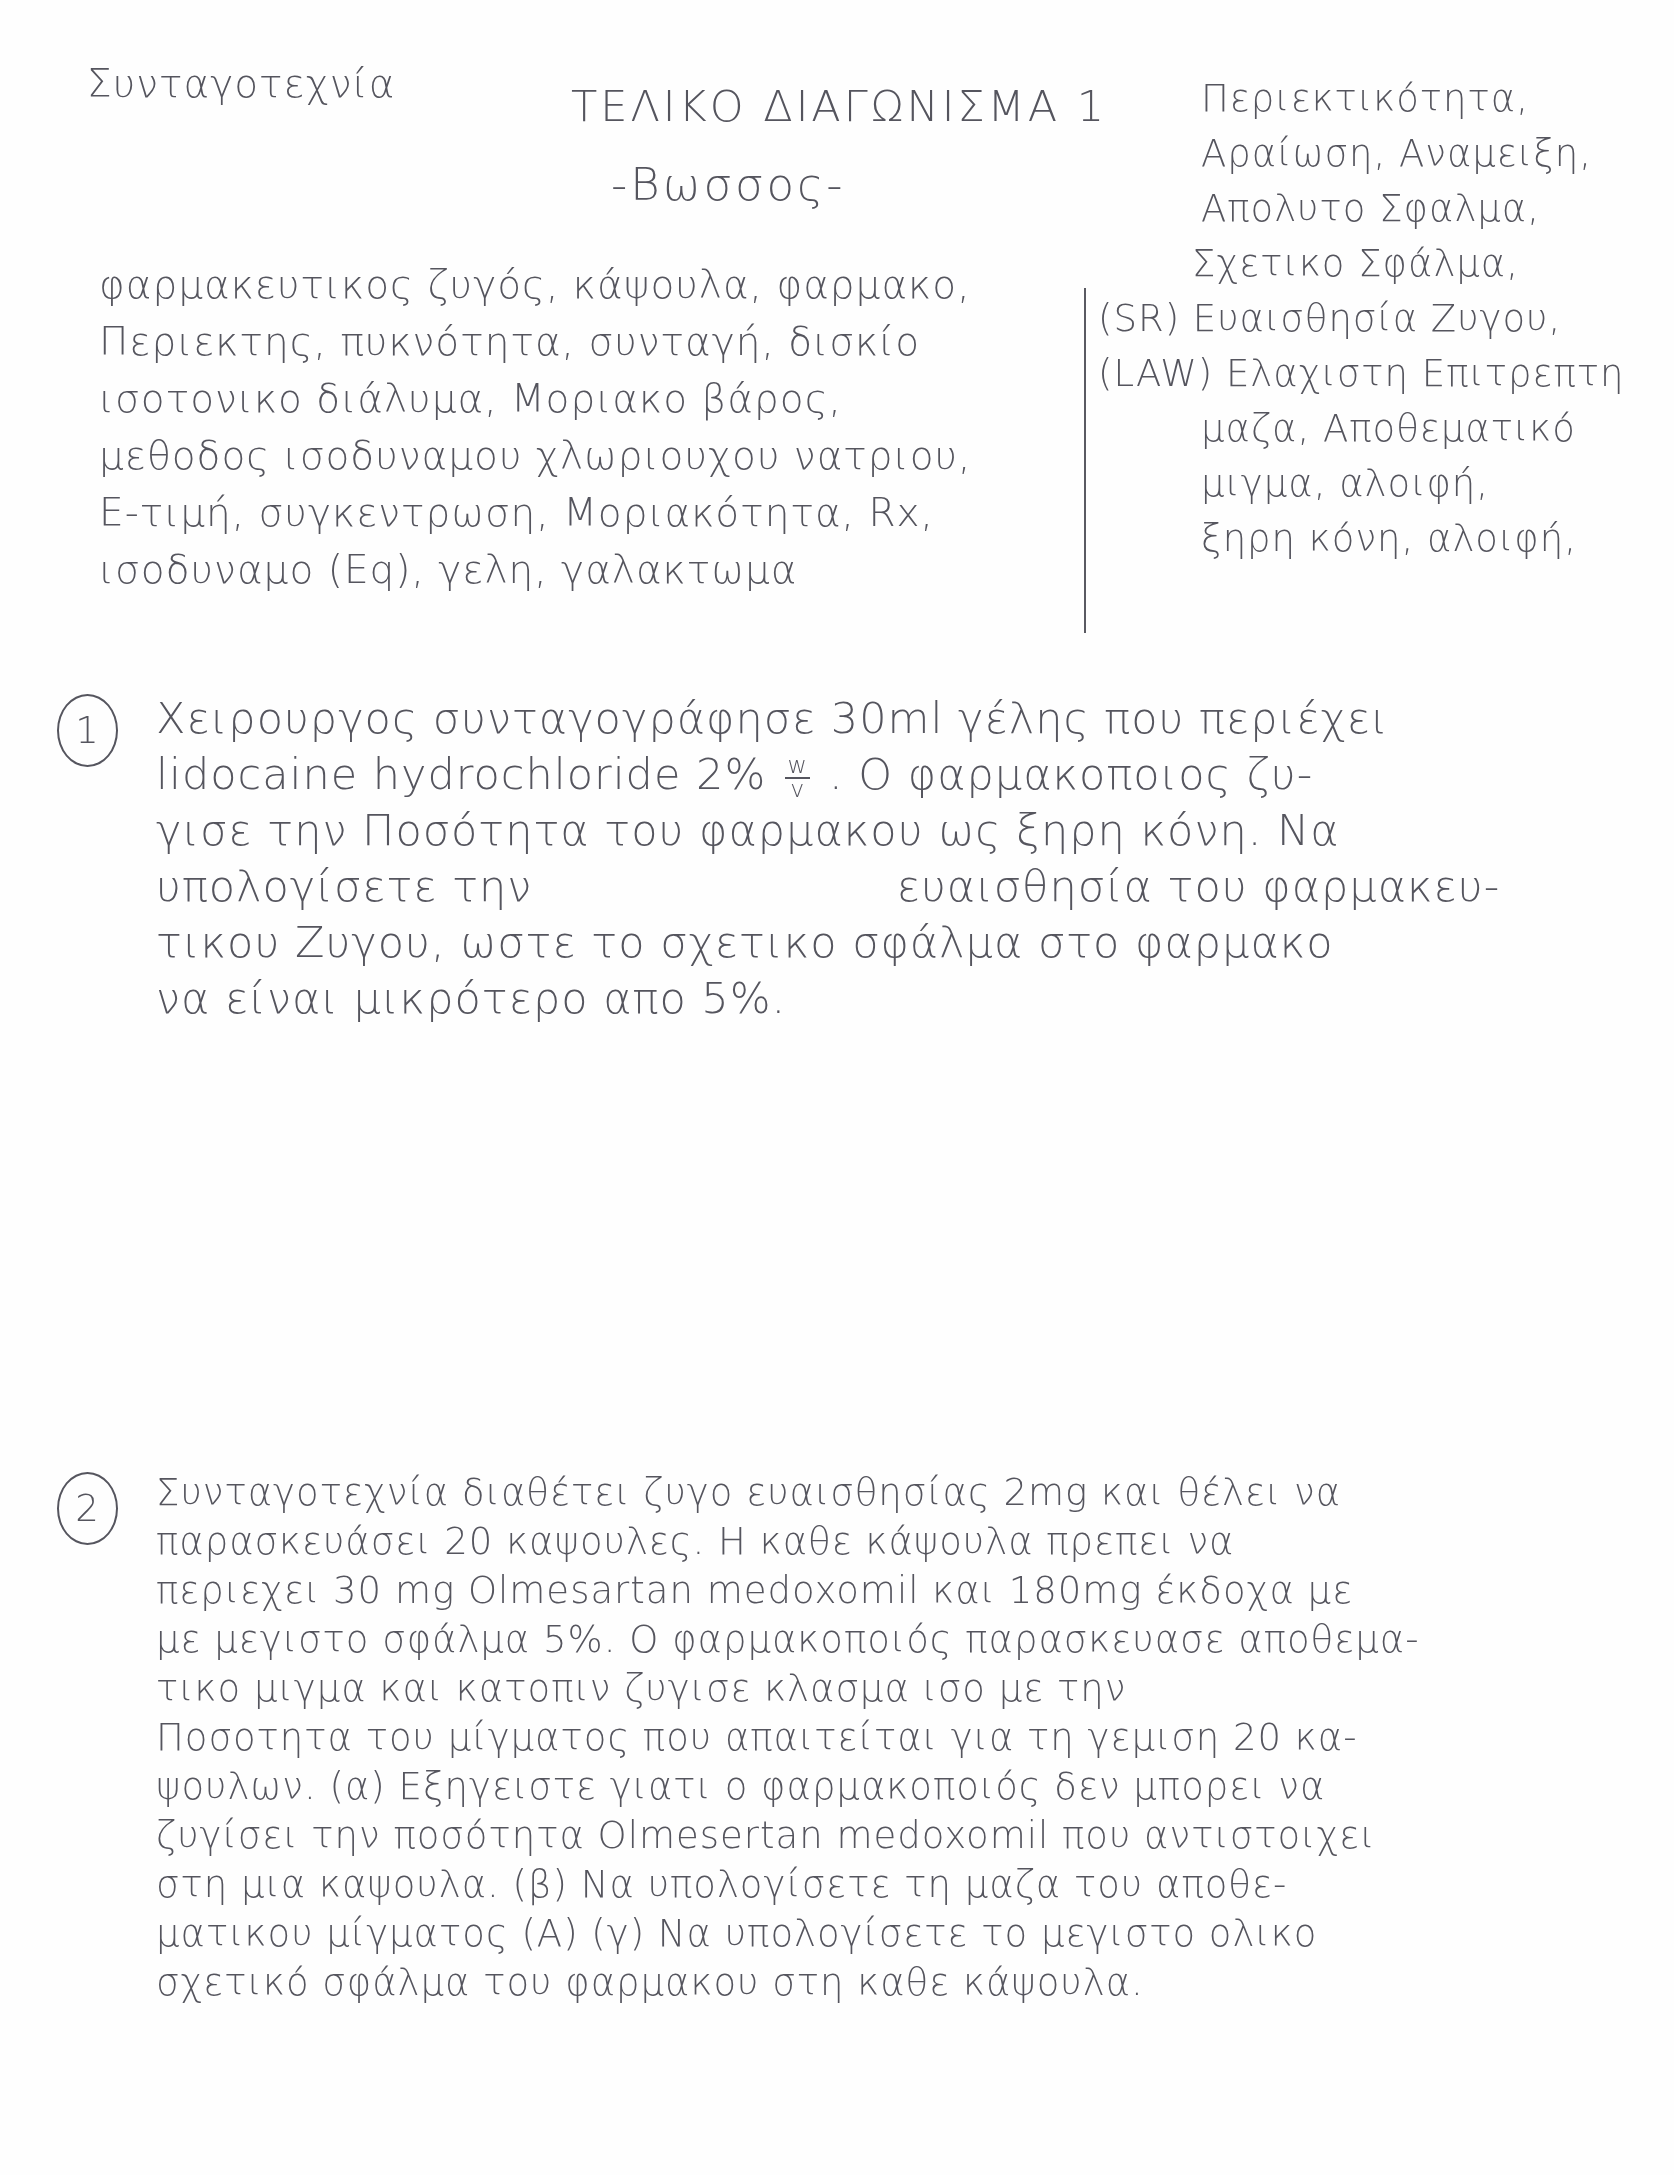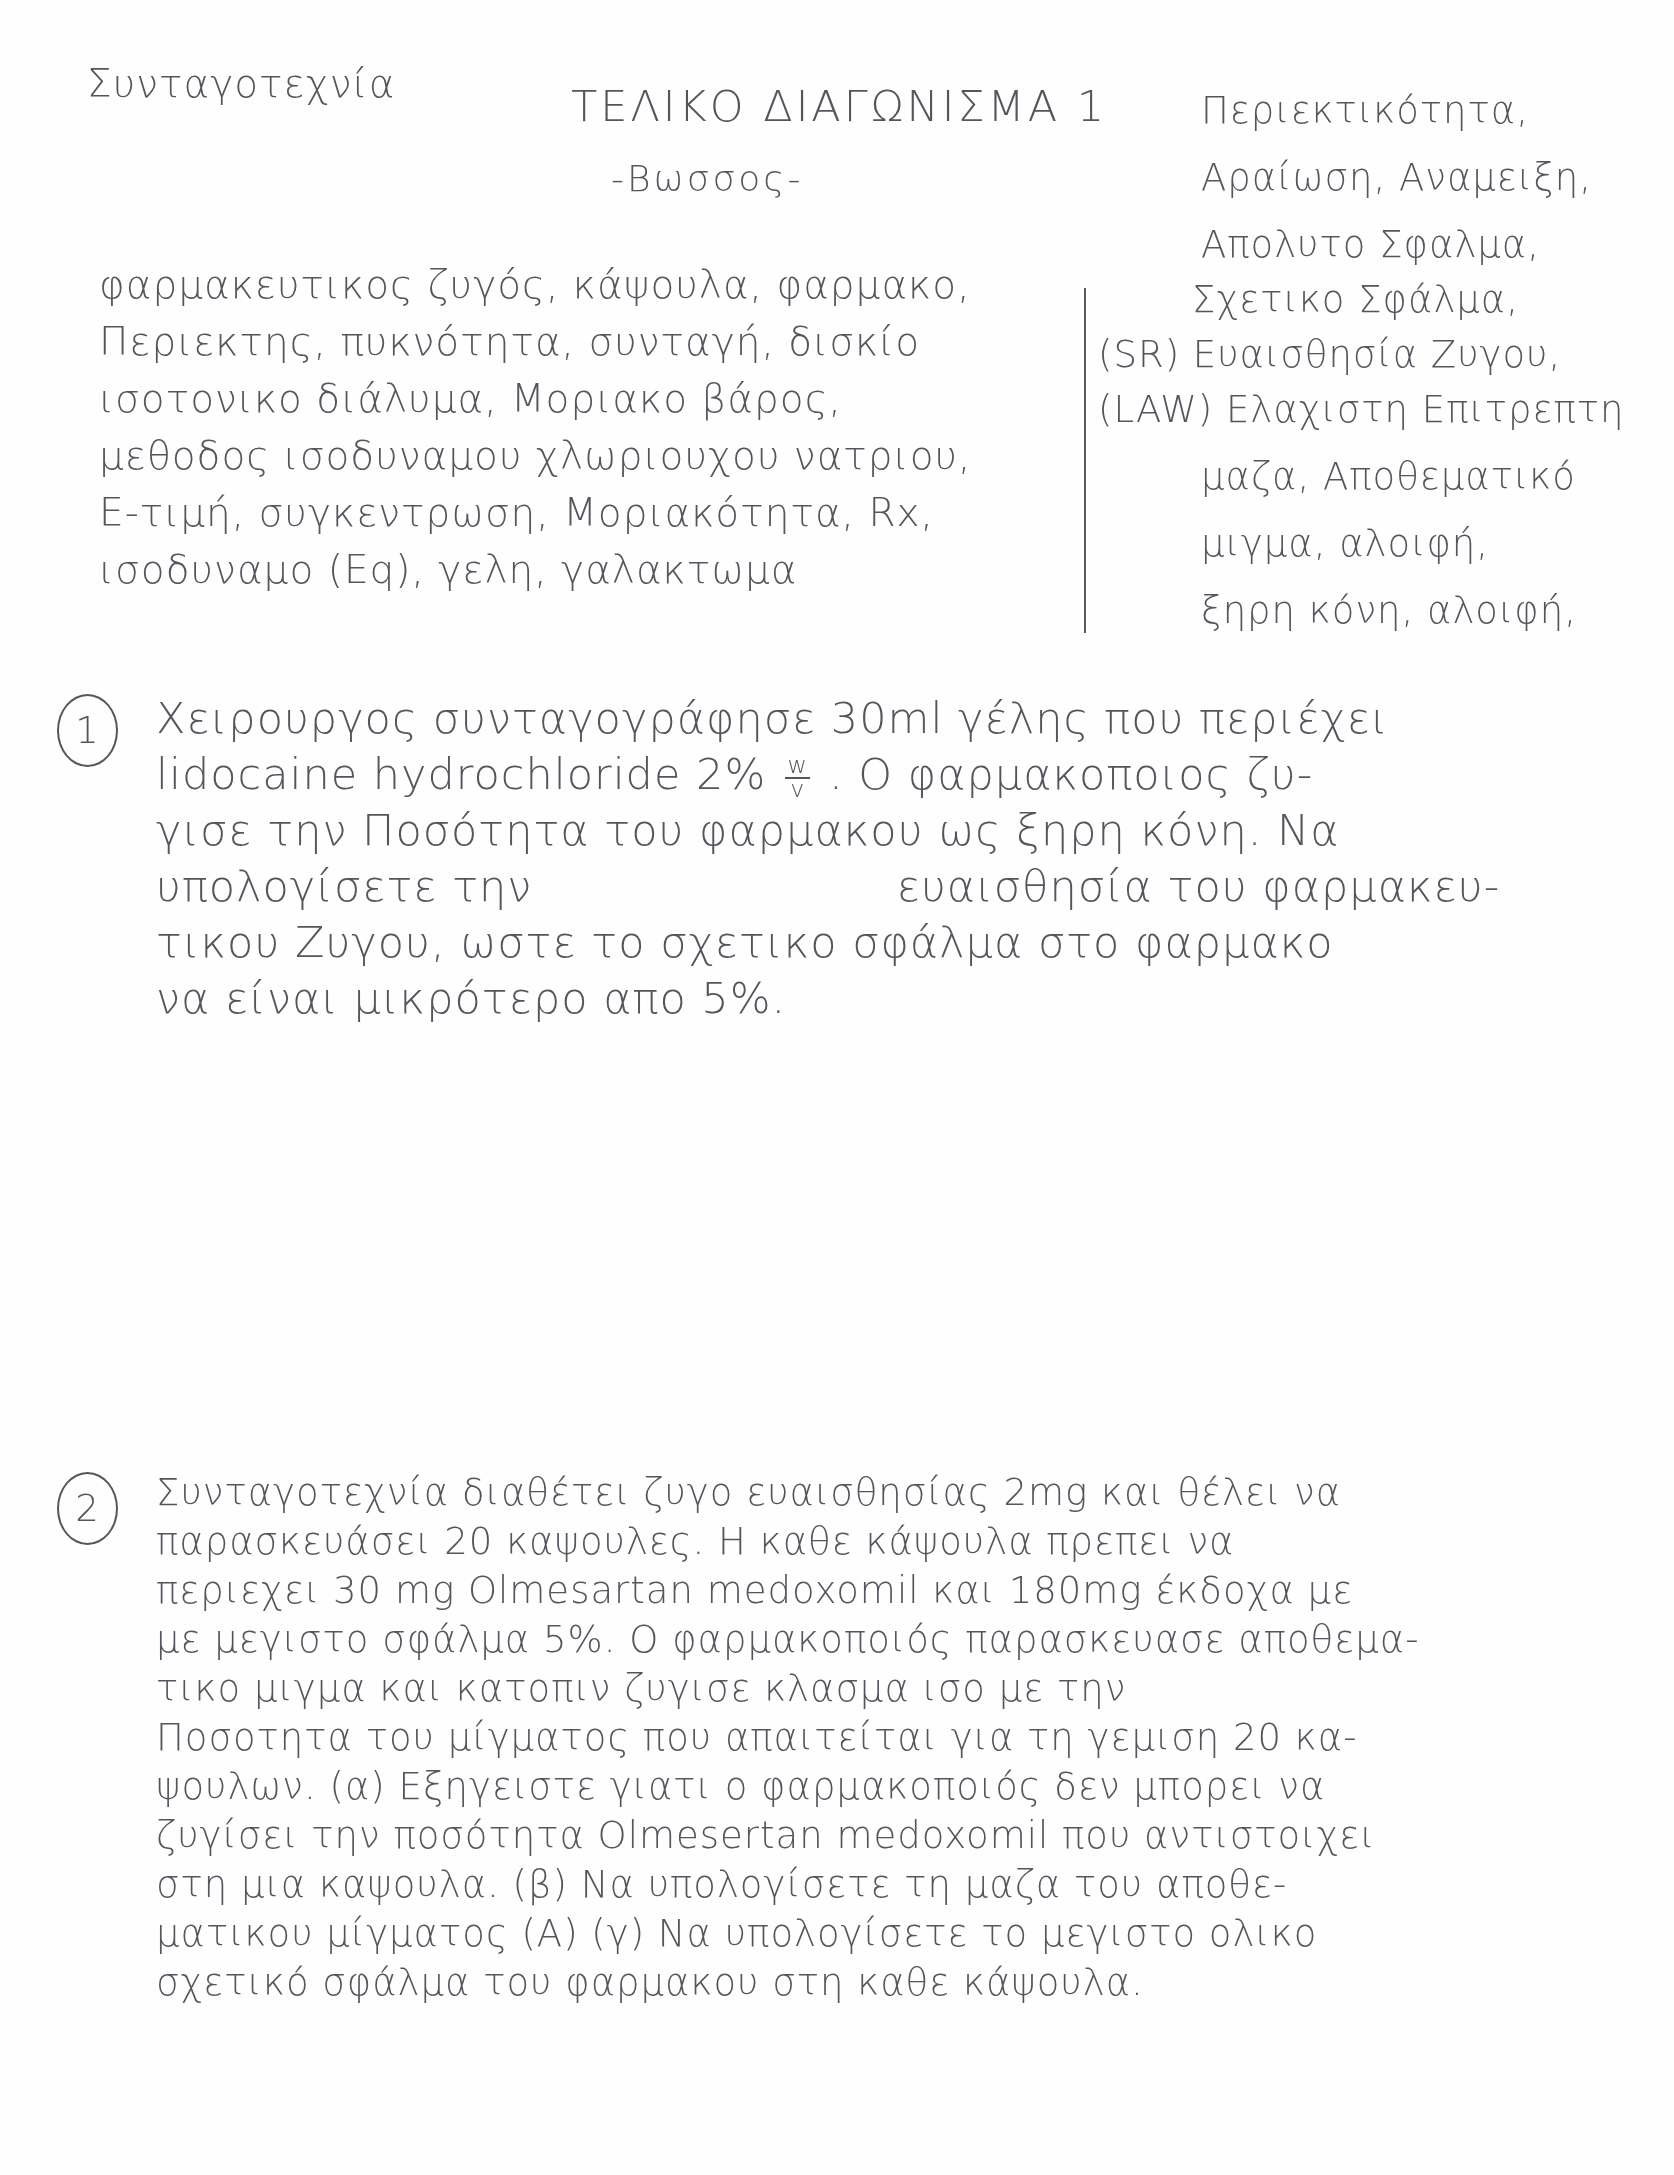--- a/index.html
+++ b/index.html
@@ -38,21 +38,21 @@
     left: 532px;
     top: 81px;
     font-size: 43px;
     letter-spacing: 3px;
     margin-left: 39px;
   }
   .subtitle {
     position: absolute;
     left: 611px;
     top: 158px;
-    font-size: 36px;
+    font-size: 45px;
     letter-spacing: 3px;
   }
   .terms-left {
     position: absolute;
     left: 99px;
     top: 256px;
     width: 985px;
   }
   .terms-left .line {
     font-size: 39px;
@@ -73,21 +73,21 @@
     left: 1098px;
     top: 71px;
     width: 571px;
   }
   .terms-right .line {
     font-size: 37px;
     height: 55px;
     line-height: 55px;
     white-space: nowrap;
   }
-  .terms-right .indent { padding-left: 103px; margin-top: 12px; }
+  .terms-right .indent { padding-left: 103px; }
   .terms-right .indent-sm { padding-left: 94px; }
   .question {
     position: absolute;
     left: 57px;
     width: 1576px;
   }
   .q1 { top: 690px; }
   .q2 { top: 1468px; }
   .qnum {
     position: absolute;

